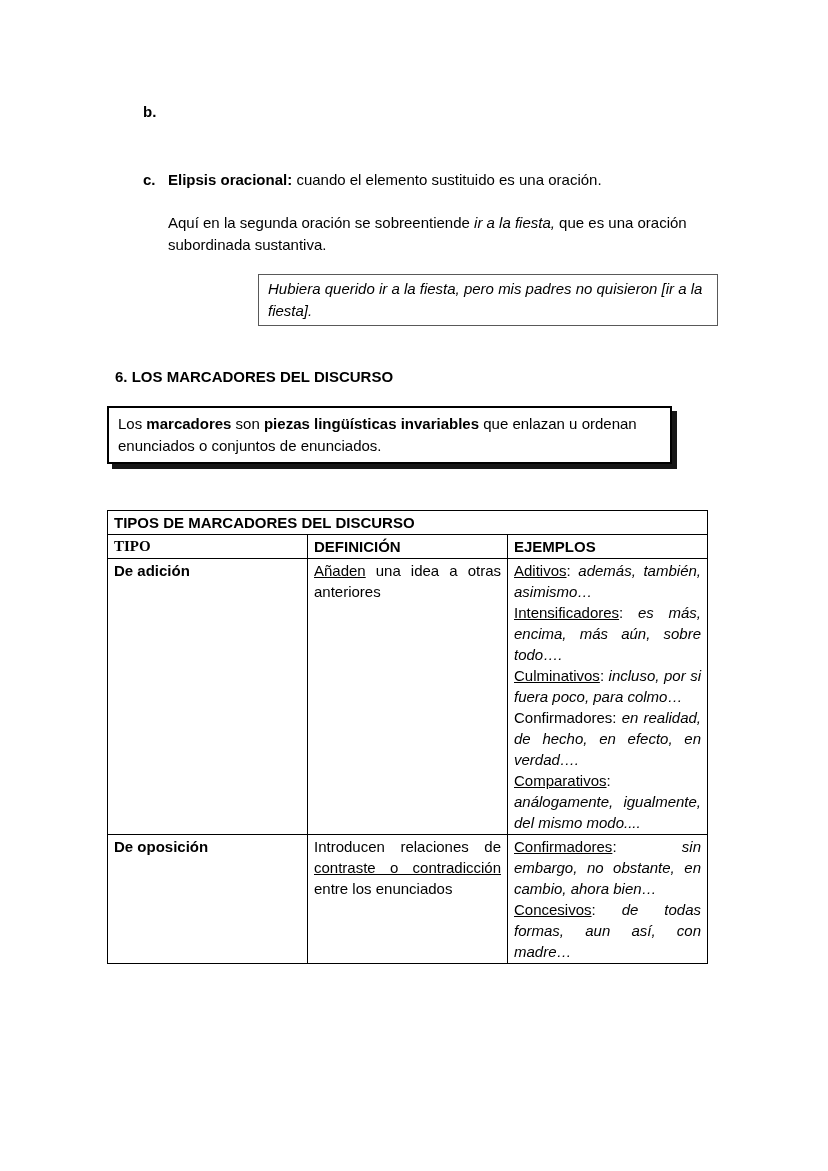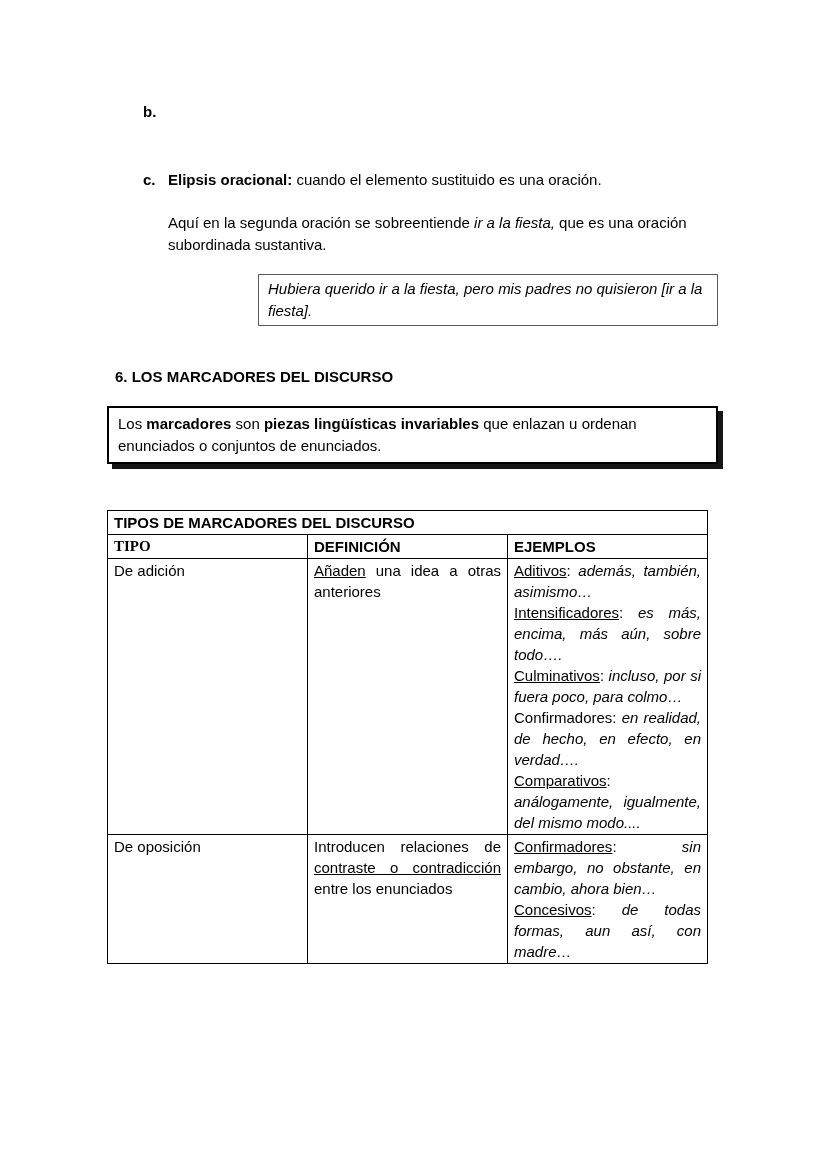--- a/index.html
+++ b/index.html
@@ -34,21 +34,21 @@
 
   .section-heading {
     margin: 40px 0 16px 8px;
     font-size: 15px;
     line-height: 22px;
     font-weight: 700;
   }
 
   .definition-box {
     margin-top: 18px;
-    width: 611px;
+    width: 565px;
     box-sizing: border-box;
     border: 2px solid #000;
     box-shadow: 5px 5px 0 #161616;
     padding: 5px 9px;
   }
 
   
   .markers-table {
     margin-top: 46px;
     width: 601px;
@@ -59,21 +59,21 @@
     border: 1px solid #000;
     padding: 1px 6px;
     vertical-align: top;
     font-size: 15px;
     line-height: 21px;
   }
   .markers-table th { font-weight: 700; text-align: left; }
   .col-tipo { width: 138px; font-family: Liberation Serif, serif; }
   .col-def  { width: 265px; }
   .col-ej   { width: 198px; }
-  .cell-tipo { font-weight: 400; margin-top: 12px; }
+  .cell-tipo { font-weight: 700; margin-top: 12px; }
   .cell-def { text-align: justify; }
   .cell-ej  { text-align: justify; }
   .ej-group { text-align: justify; }
 </style>
 </head>
 <body>
 
 <div class="page">
 
   <section class="list-item">

